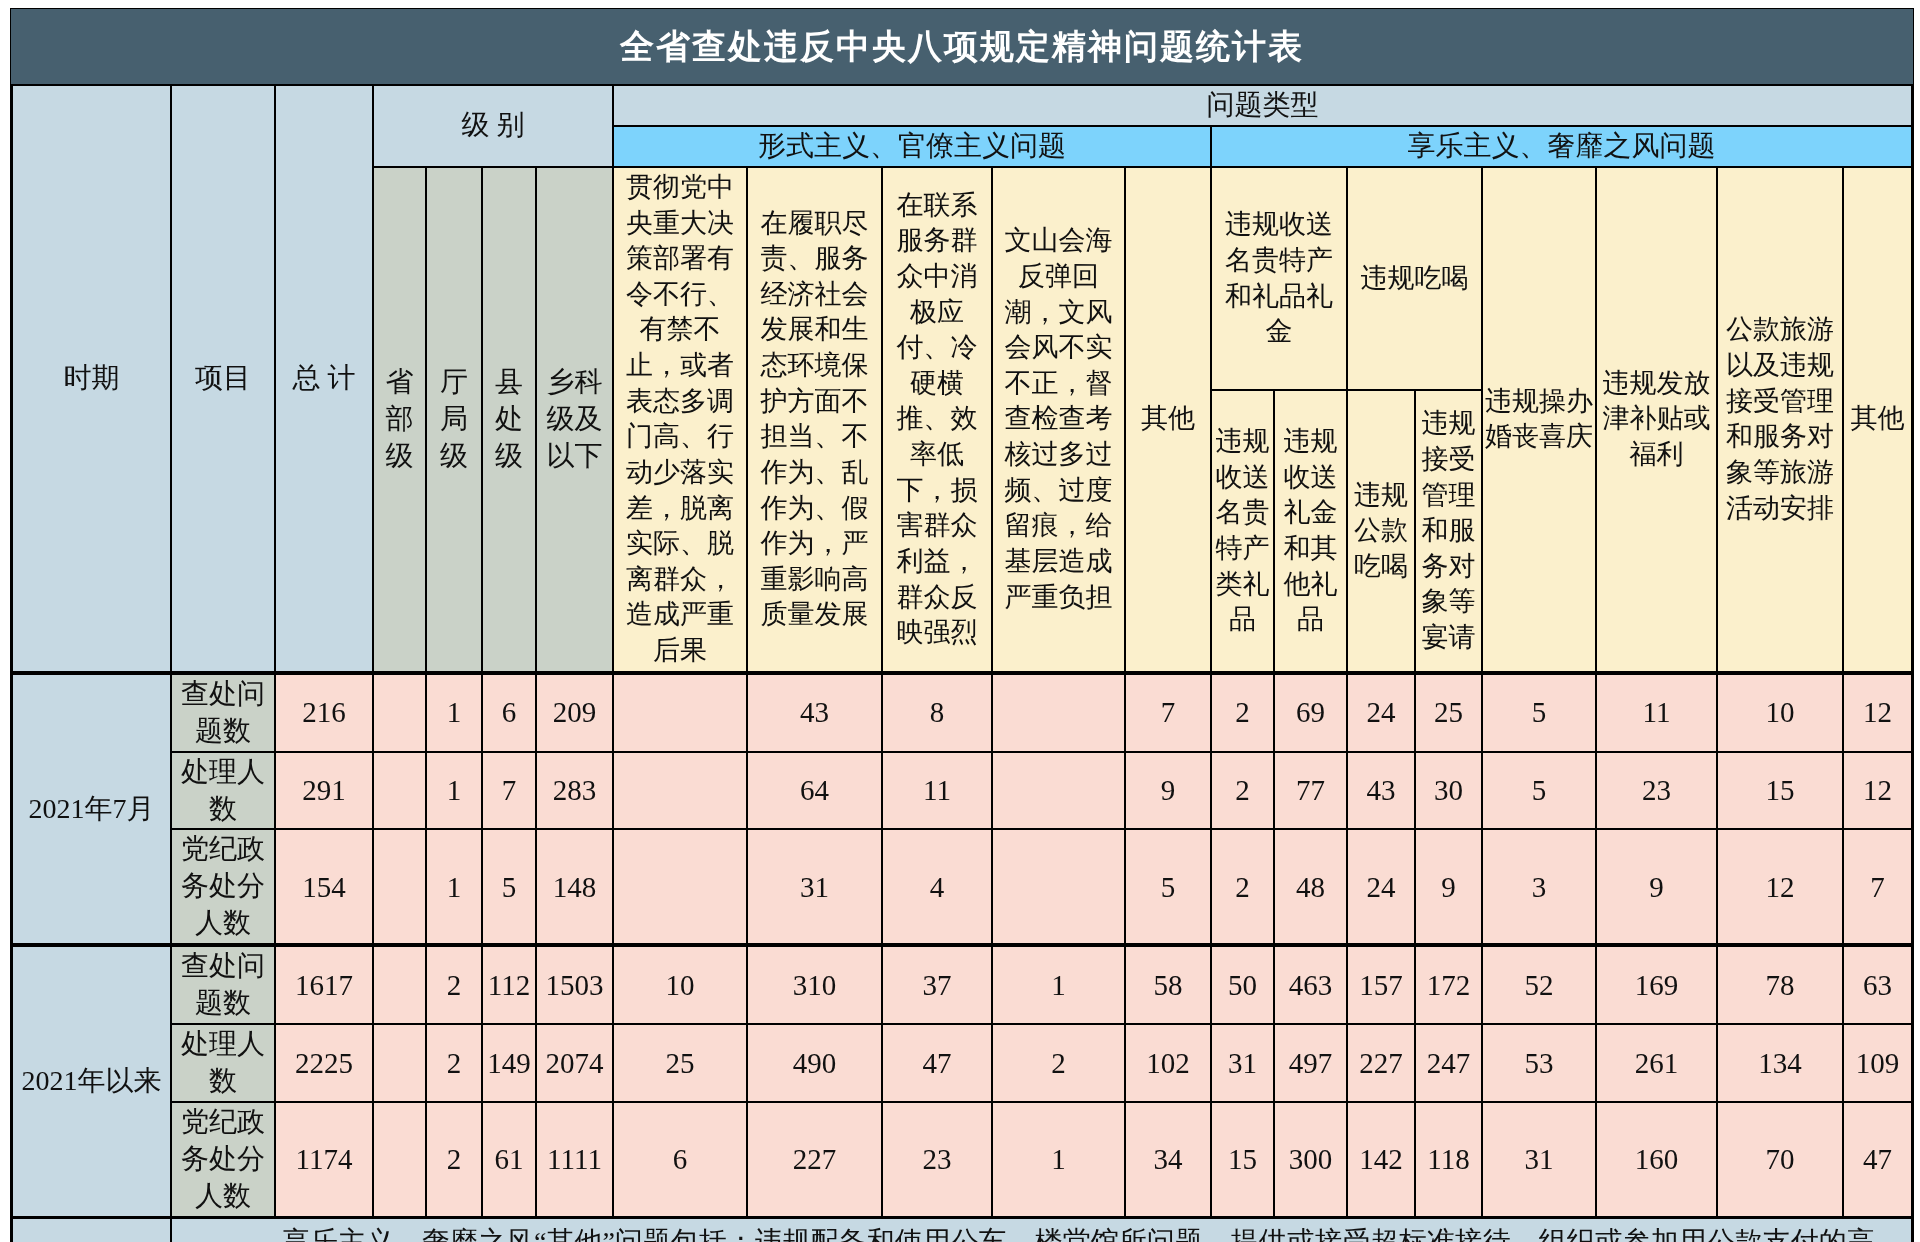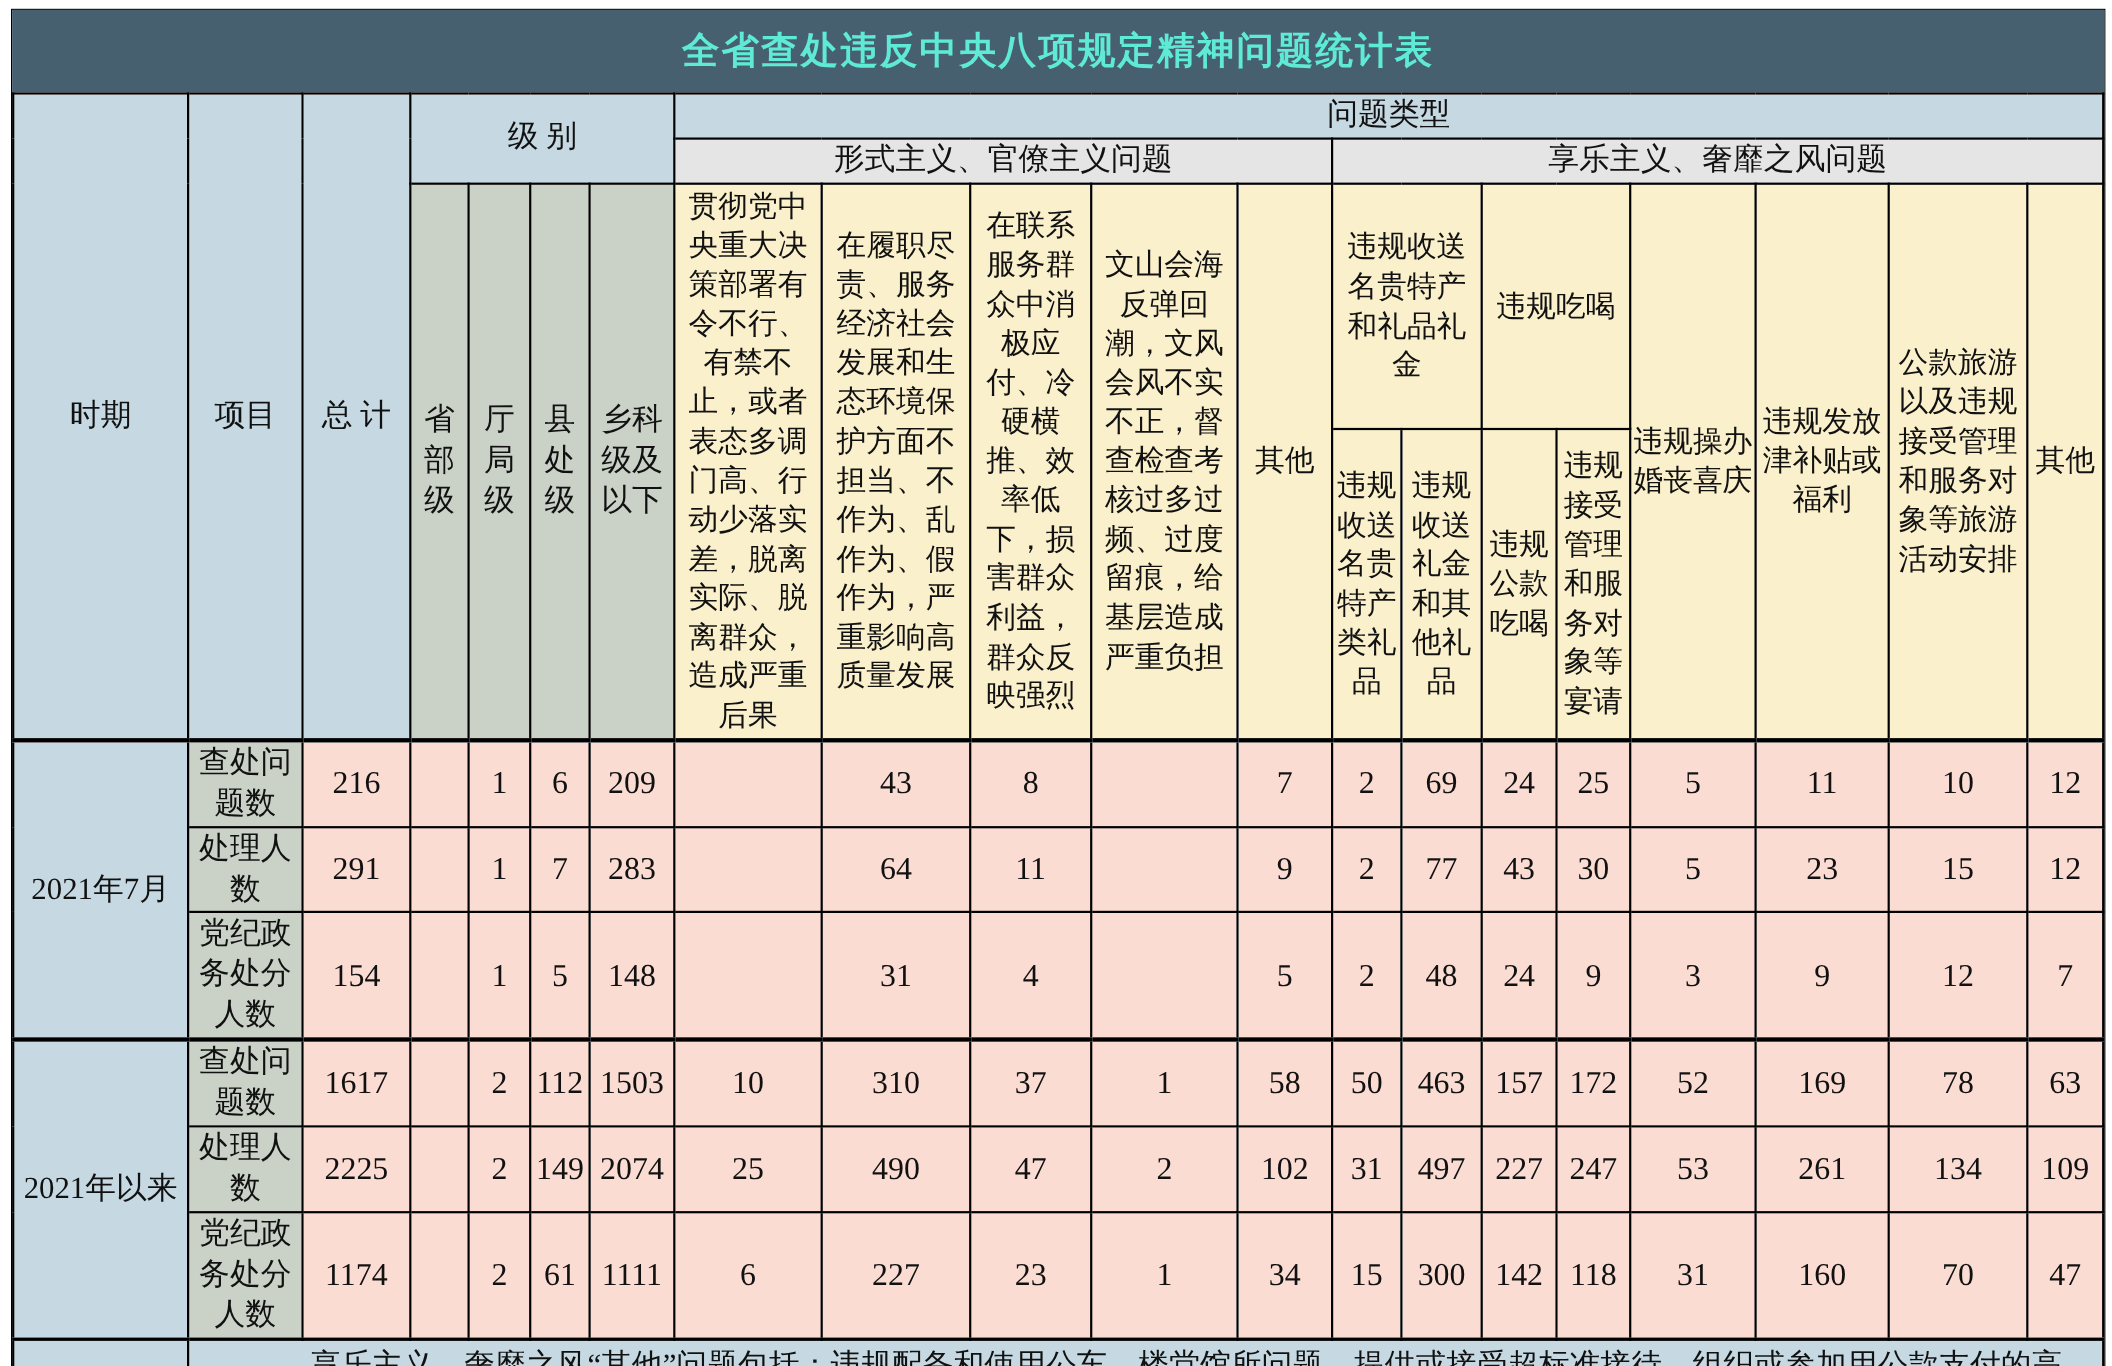--- a/index.html
+++ b/index.html
@@ -1,26 +1,26 @@
 <!DOCTYPE html>
 <html><head>
 <meta charset="utf-8">
 <style>
   html,body{margin:0;padding:0;background:#ffffff;}
   body{width:1920px;height:1242px;box-sizing:border-box;padding:8px 8px 0 10px;
        font-family:"Liberation Serif","DejaVu Serif",serif;color:#111;}
   #wrap{width:1902px;border:1px solid #000;}
   #titlebar{background:#47606F;height:75px;line-height:75px;text-align:center;
-            color:#5eead4;font-size:34px;font-weight:bold;letter-spacing:2px;
+            color:#ffffff;font-size:34px;font-weight:bold;letter-spacing:2px;
             font-family:"Liberation Sans","DejaVu Sans",sans-serif;}
   table{border-collapse:collapse;table-layout:fixed;width:100%;}
   td{border:2px solid #000;text-align:center;vertical-align:middle;
      padding:1px;overflow:hidden;font-size:27px;line-height:1.32;}
   .blue{background:#C6D9E3;}
-  .band{background:#e5e5e5;}
+  .band{background:#7dd3fc;}
   .green{background:#CAD2C8;}
   .yellow{background:#FBF0CC;}
   .big{font-size:28px;}
   .num{background:#FADCD3;font-size:29px;}
   .lvl{font-size:28px;padding:1px 2px;margin-left:36px;}
   .sub{padding:2px 1px;}
   .fcol{padding:2px 6px;}
   .rA{height:39px}.rB{height:38px}.rC1{height:203px}.rC2{height:252px}
   .rd1{height:75px}.rd2{height:67px}.rd3{height:95px}
   .rd4{height:66px}.rd5{height:62px}.rd6{height:95px}

